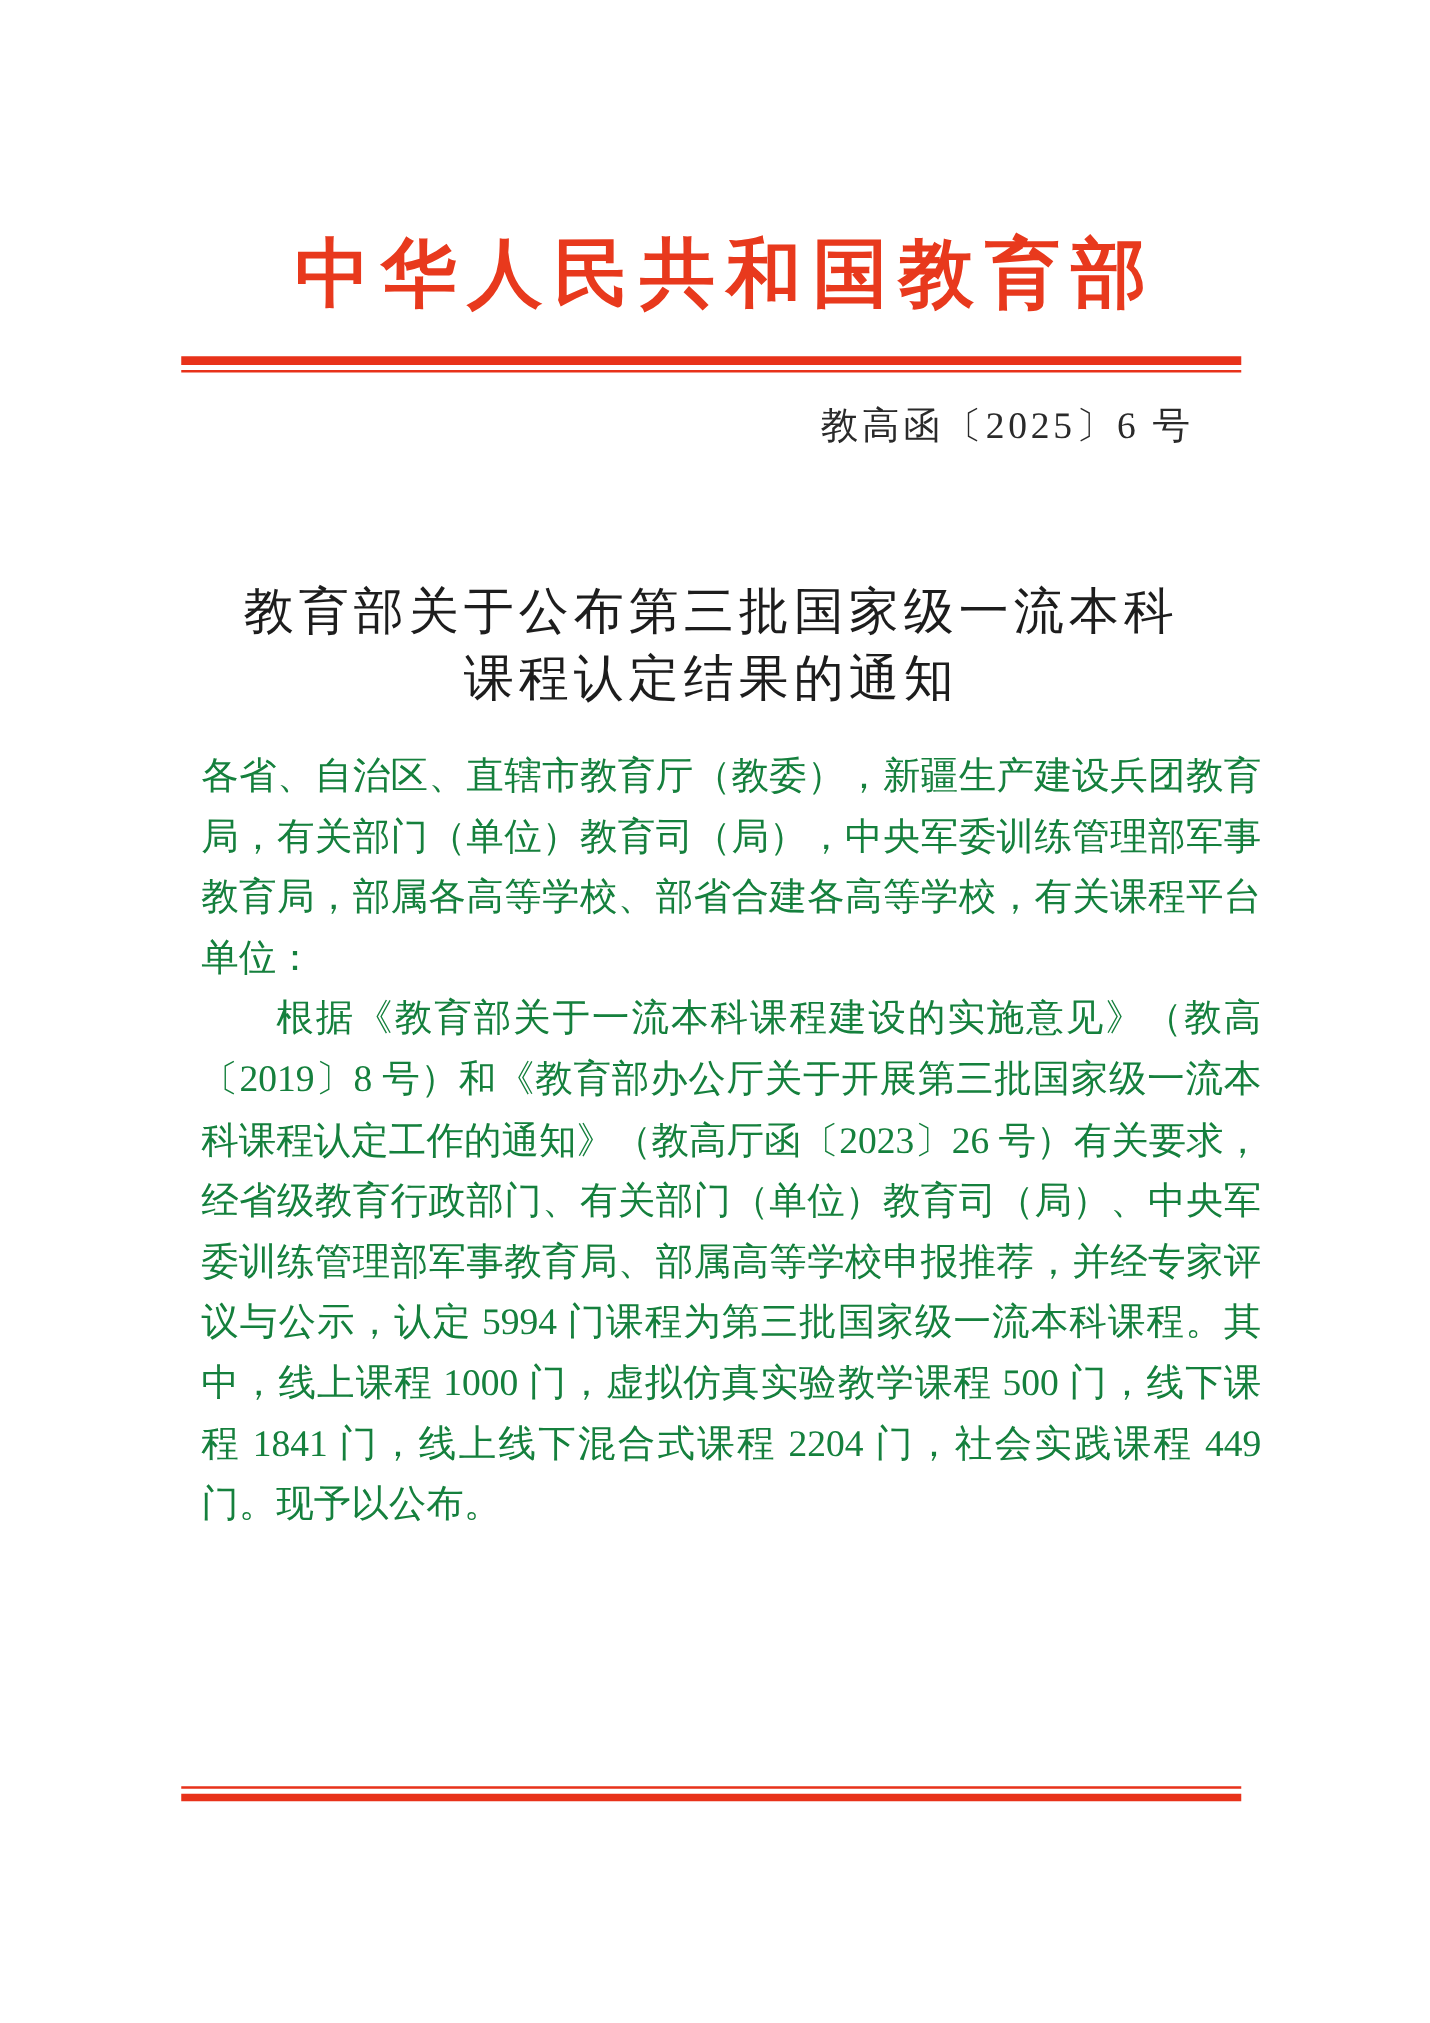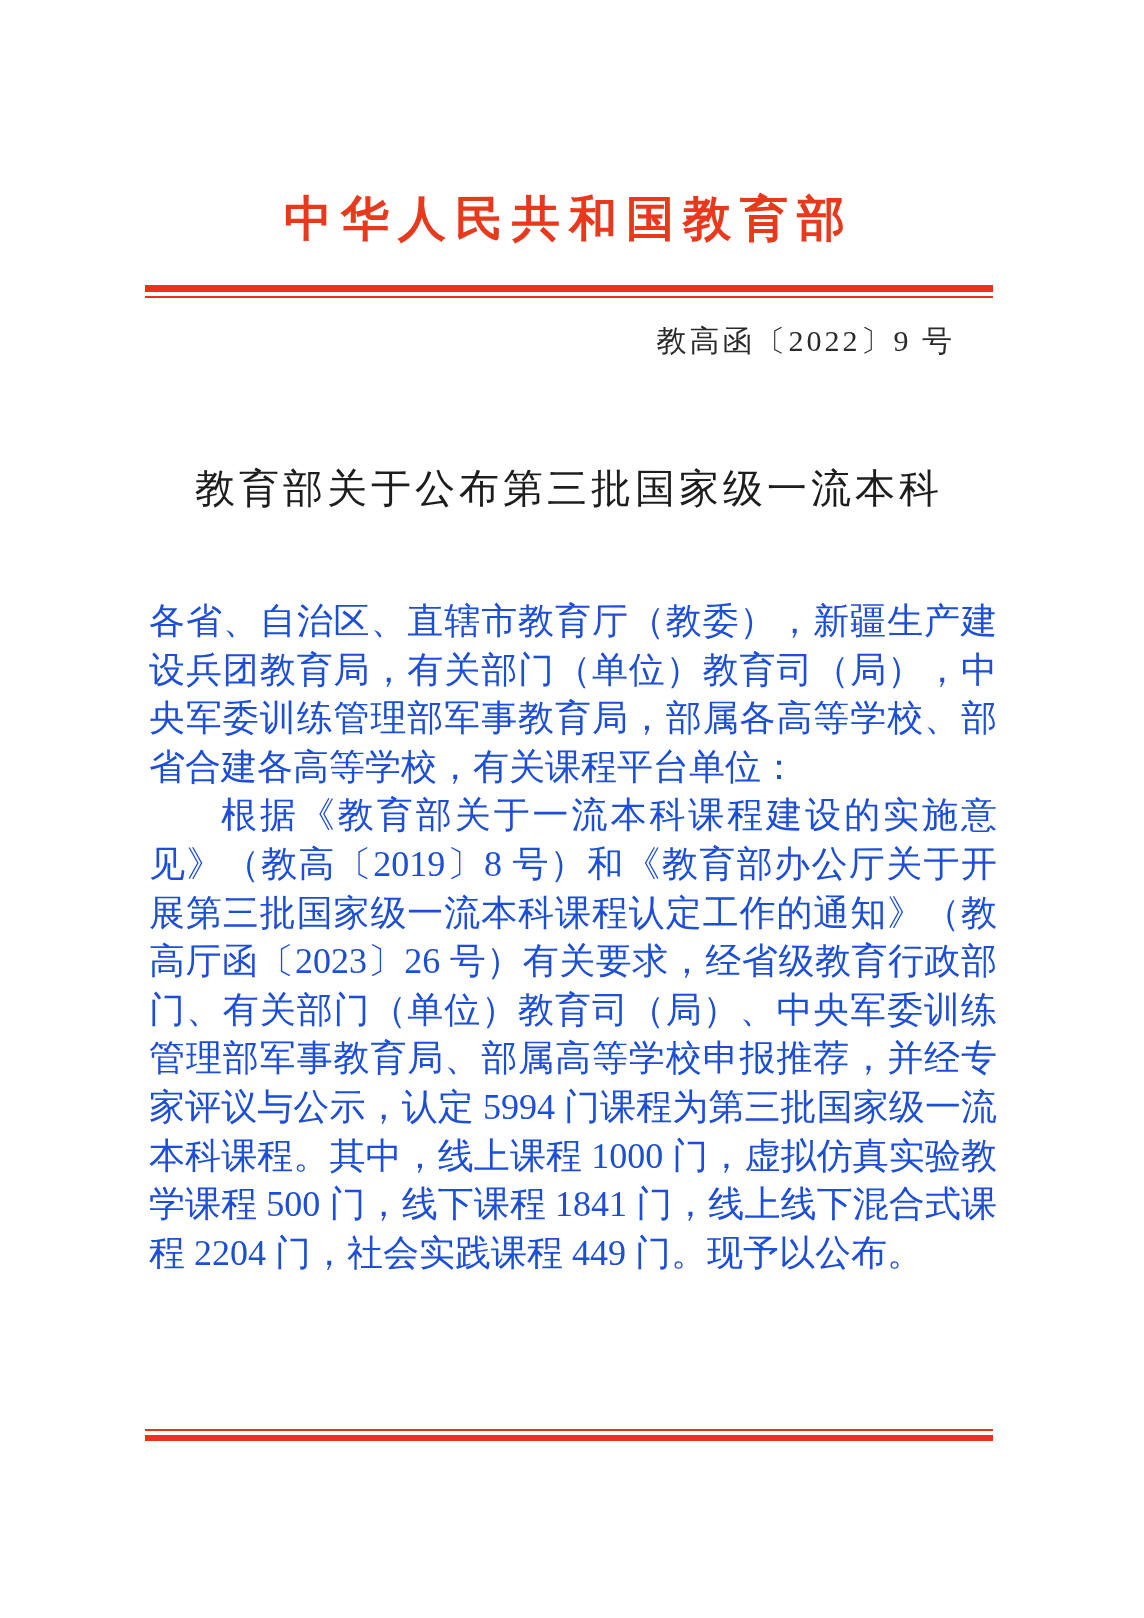--- a/index.html
+++ b/index.html
@@ -18,24 +18,24 @@
     position: absolute;
     left: 145px;
     top: 0;
     width: 848px;
     height: 1618px;
   }
   
   .org-name {
     position: absolute;
     top: 180px;
-    left: 0;
+    left: 12px;
     width: 100%;
     text-align: center;
-    font-size: 48px;
+    font-size: 60px;
     line-height: 78px;
     font-weight: 900;
     color: #e8391d;
     letter-spacing: 9px;
     white-space: nowrap;
   }
   
   .sep-top {
     position: absolute;
     top: 285px;
@@ -71,27 +71,27 @@
     line-height: 54px;
     font-weight: 400;
     color: #1d1d1d;
     letter-spacing: 4px;
   }
   .doc-title .title-line { display: block; white-space: nowrap; }
   
   .body-text {
     position: absolute;
     top: 597px;
-    left: 4px;
+    left: 16px;
     width: 848px;
     height: 828px;
     overflow: hidden;
-    font-size: 36px;
+    font-size: 30px;
     line-height: 48.6px;
-    color: #1d4ed8;
+    color: #15803d;
     text-align: justify;
     text-justify: inter-ideograph;
   }
   .body-text p { margin: 0; }
   .body-text p.indent { text-indent: 2em; }
   
   .sep-bottom {
     position: absolute;
     top: 1429px;
     left: 0;
@@ -107,24 +107,25 @@
 <div class="page">
 
   <div class="org-name">中华人民共和国教育部</div>
 
   <div class="sep-top">
     <div class="thick"></div>
     <div class="gap"></div>
     <div class="thin"></div>
   </div>
 
-  <div class="doc-number">教高函〔2022〕9 号</div>
+  <div class="doc-number">教高函〔2025〕6 号</div>
 
   <div class="doc-title">
     <span class="title-line">教育部关于公布第三批国家级一流本科</span>
+    <span class="title-line">课程认定结果的通知</span>
   </div>
 
   <div class="body-text">
     <p>各省、自治区、直辖市教育厅（教委），新疆生产建设兵团教育局，有关部门（单位）教育司（局），中央军委训练管理部军事教育局，部属各高等学校、部省合建各高等学校，有关课程平台单位：</p>
     <p class="indent">根据《教育部关于一流本科课程建设的实施意见》（教高〔2019〕8 号）和《教育部办公厅关于开展第三批国家级一流本科课程认定工作的通知》（教高厅函〔2023〕26 号）有关要求，经省级教育行政部门、有关部门（单位）教育司（局）、中央军委训练管理部军事教育局、部属高等学校申报推荐，并经专家评议与公示，认定 5994 门课程为第三批国家级一流本科课程。其中，线上课程 1000 门，虚拟仿真实验教学课程 500 门，线下课程 1841 门，线上线下混合式课程 2204 门，社会实践课程 449 门。现予以公布。</p>
   </div>
 
   <div class="sep-bottom">
     <div class="thin"></div>
     <div class="gap"></div>

